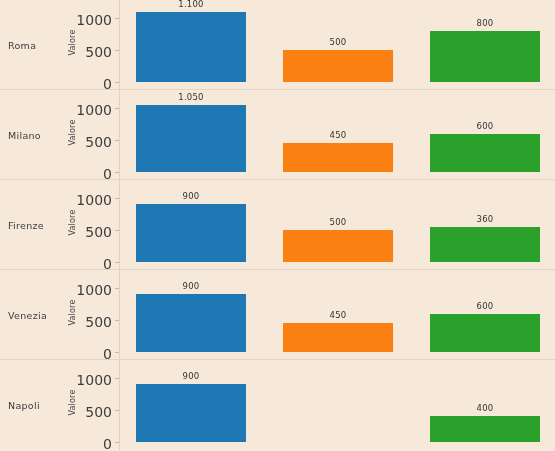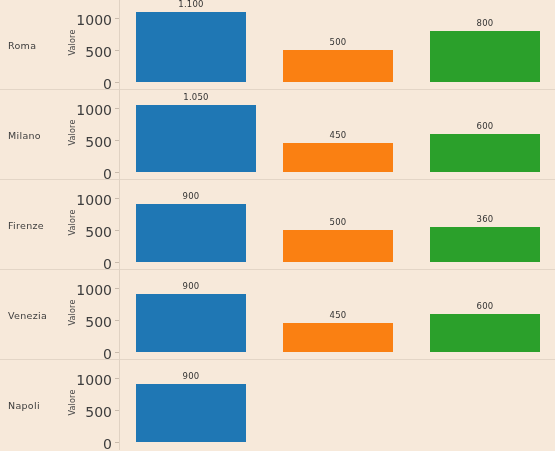--- a/index.html
+++ b/index.html
@@ -157,21 +157,21 @@
     </div>
     <div class="facet-row">
       <div class="facet-label-cell">
         <div class="facet-label">Milano</div>
         <div class="axis-title">Valore</div>
         <div class="tick" style="top: 18px;"><span class="tick-text">1000</span></div>
         <div class="tick" style="top: 50px;"><span class="tick-text">500</span></div>
         <div class="tick" style="top: 82px;"><span class="tick-text">0</span></div>
       </div>
       <div class="plot-panel">
-        <div class="bar-slot" style="left: 15px; width: 120px;">
+        <div class="bar-slot" style="left: 15px; width: 110px;">
           <div class="bar" style="height: 67.2px; bottom: 8px; background: rgb(31, 119, 180);"></div>
           <div class="bar-value" style="bottom: 78.2px;">1.050</div>
         </div>
         <div class="bar-slot" style="left: 162px; width: 110px;">
           <div class="bar" style="height: 28.8px; bottom: 8px; background: rgb(250, 128, 18);"></div>
           <div class="bar-value" style="bottom: 39.8px;">450</div>
         </div>
         <div class="bar-slot" style="left: 309px; width: 110px;">
           <div class="bar" style="height: 38.4px; bottom: 8px; background: rgb(43, 160, 43);"></div>
           <div class="bar-value" style="bottom: 49.4px;">600</div>
@@ -230,15 +230,19 @@
         <div class="axis-title">Valore</div>
         <div class="tick" style="top: 18px;"><span class="tick-text">1000</span></div>
         <div class="tick" style="top: 50px;"><span class="tick-text">500</span></div>
         <div class="tick" style="top: 82px;"><span class="tick-text">0</span></div>
       </div>
       <div class="plot-panel">
         <div class="bar-slot" style="left: 15px; width: 110px;">
           <div class="bar" style="height: 57.6px; bottom: 8px; background: rgb(31, 119, 180);"></div>
           <div class="bar-value" style="bottom: 68.6px;">900</div>
         </div>
+        <div class="bar-slot" style="left: 309px; width: 110px;">
+          <div class="bar" style="height: 25.6px; bottom: 8px; background: rgb(43, 160, 43);"></div>
+          <div class="bar-value" style="bottom: 36.6px;">400</div>
+        </div>
       </div>
     </div>
   </div>
 
 </body></html>

